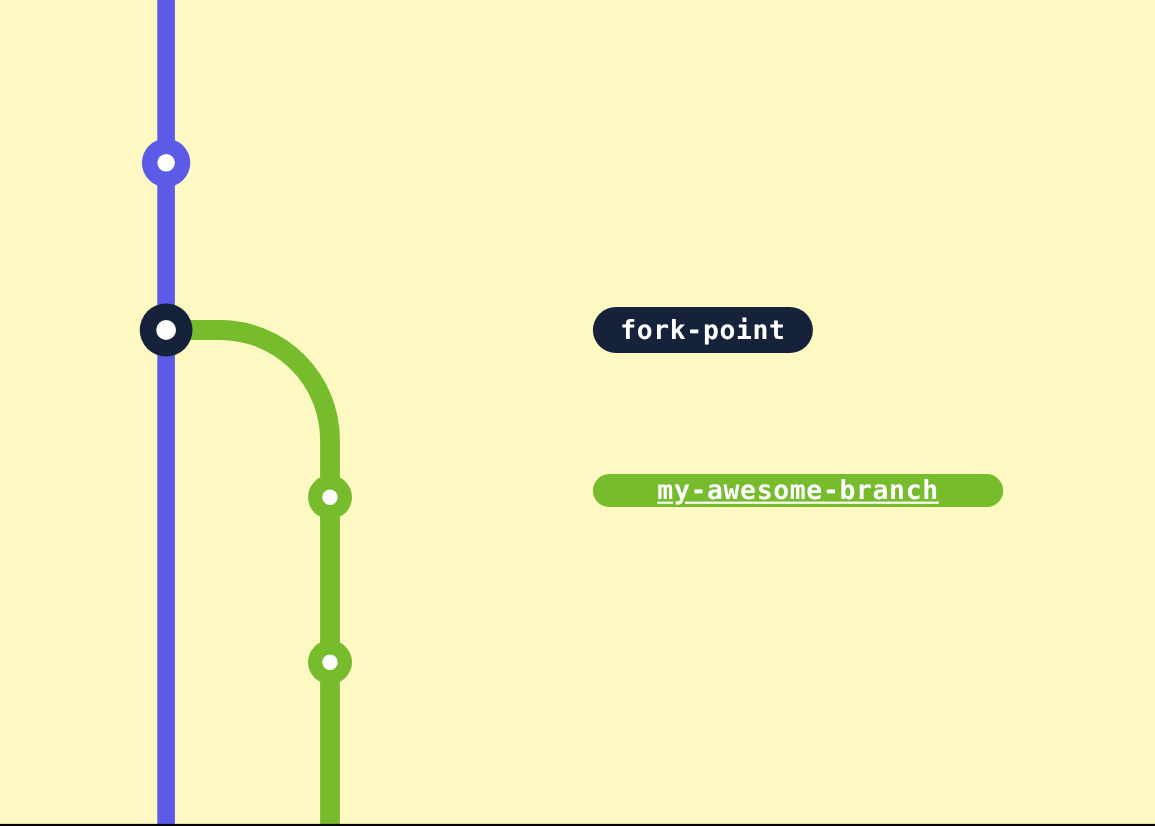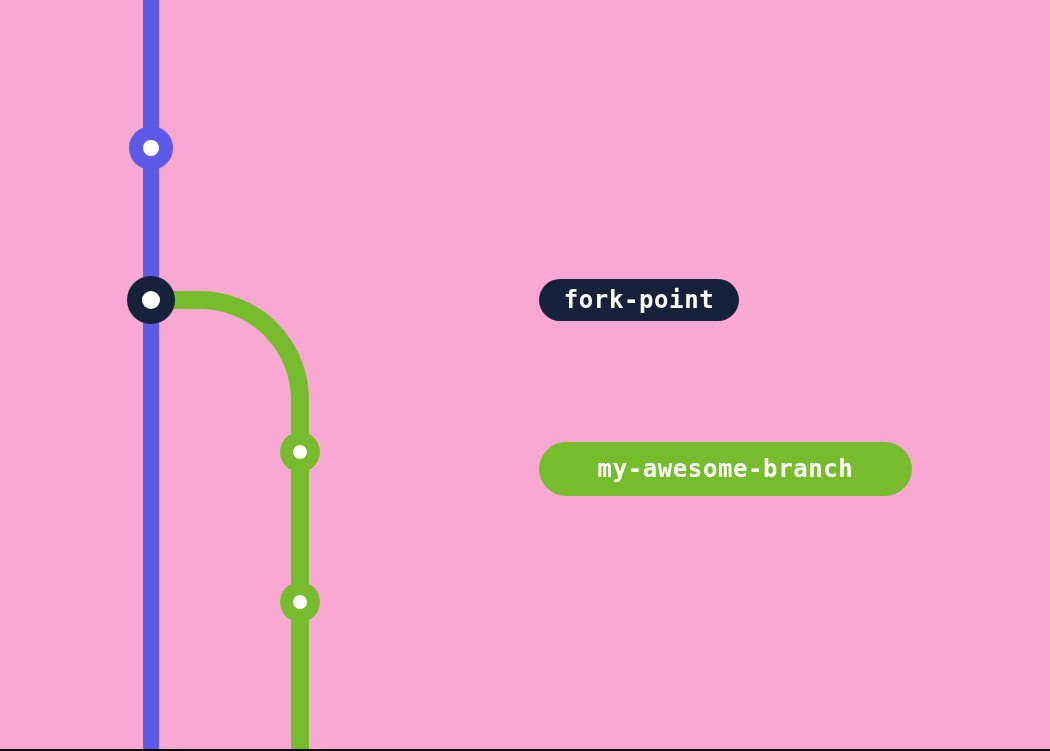--- a/index.html
+++ b/index.html
@@ -8,21 +8,21 @@
     padding: 0;
     background: #ffffff;
   }
   body {
     font-family: "Liberation Sans", sans-serif;
   }
   #canvas {
     position: relative;
     width: 1050px;
     height: 751px;
-    background: #f9a8d4;
+    background: #fef9c3;
     overflow: hidden;
   }
   #graph-svg {
     position: absolute;
     left: 0;
     top: 0;
     width: 1050px;
     height: 751px;
     display: block;
   }
@@ -91,21 +91,21 @@
 
   </svg>
 
   <div class="label-layer">
 
     <div class="pill" style="left:539px; top:279px; width:200px; height:42px; background:#16213a;">
       <span>fork-point</span>
     </div>
 
 
-    <div class="pill" style="left:539px; top:442px; width:373px; height:54px; background:#76bc2d;">
+    <div class="pill" style="left:539px; top:431px; width:373px; height:30px; background:#76bc2d;text-decoration:underline;">
       <span>my-awesome-branch</span>
     </div>
 
   </div>
 
   <div class="bottom-rule"></div>
 
 </div>
 
 </body></html>

